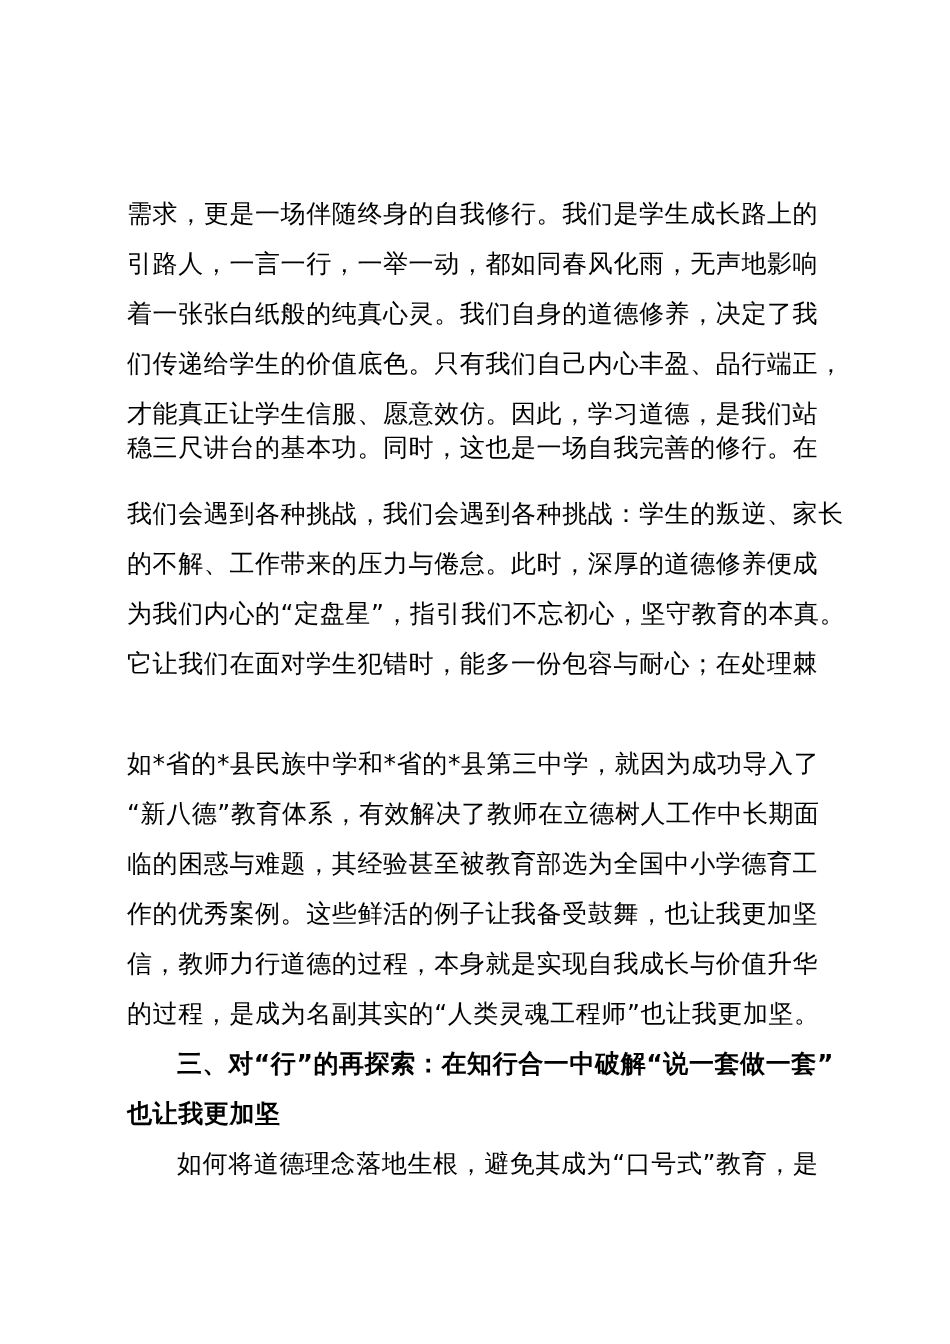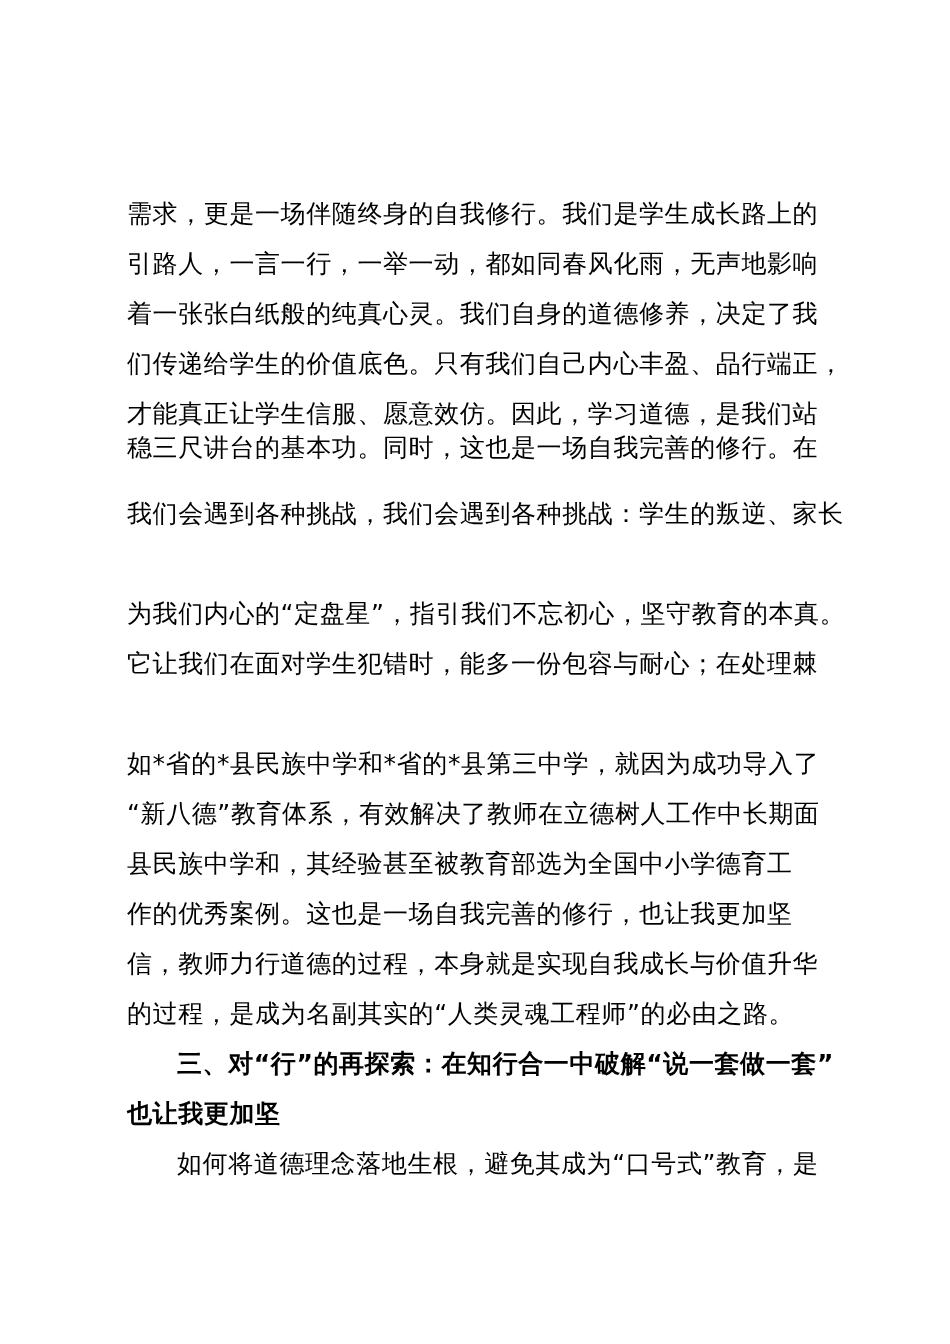--- a/index.html
+++ b/index.html
@@ -44,26 +44,27 @@
 <body>
 
 <div class="page">
   <div class="line" style="top:199px">需求，更是一场伴随终身的自我修行。我们是学生成长路上的</div>
   <div class="line" style="top:249px">引路人，一言一行，一举一动，都如同春风化雨，无声地影响</div>
   <div class="line" style="top:299px">着一张张白纸般的纯真心灵。我们自身的道德修养，决定了我</div>
   <div class="line" style="top:349px">们传递给学生的价值底色。只有我们自己内心丰盈、品行端正，</div>
   <div class="line" style="top:399px">才能真正让学生信服、愿意效仿。因此，学习道德，是我们站</div>
   <div class="line" style="top:433px">稳三尺讲台的基本功。同时，这也是一场自我完善的修行。在</div>
   <div class="line" style="top:499px">我们会遇到各种挑战，我们会遇到各种挑战：学生的叛逆、家长</div>
+  <div class="line" style="top:549px">的不解、工作带来的压力与倦怠。此时，深厚的道德修养便成</div>
   <div class="line" style="top:599px">为我们内心的“定盘星”，指引我们不忘初心，坚守教育的本真。</div>
   <div class="line" style="top:649px">它让我们在面对学生犯错时，能多一份包容与耐心；在处理棘</div>
   <div class="line" style="top:749px">如*省的*县民族中学和*省的*县第三中学，就因为成功导入了</div>
   <div class="line" style="top:799px">“新八德”教育体系，有效解决了教师在立德树人工作中长期面</div>
-  <div class="line" style="top:849px">县民族中学和，其经验甚至被教育部选为全国中小学德育工</div>
-  <div class="line" style="top:899px">作的优秀案例。这也是一场自我完善的修行，也让我更加坚</div>
+  <div class="line" style="top:849px">临的困惑与难题，其经验甚至被教育部选为全国中小学德育工</div>
+  <div class="line" style="top:899px">作的优秀案例。这些鲜活的例子让我备受鼓舞，也让我更加坚</div>
   <div class="line" style="top:949px">信，教师力行道德的过程，本身就是实现自我成长与价值升华</div>
-  <div class="line" style="top:999px">的过程，是成为名副其实的“人类灵魂工程师”的必由之路。</div>
+  <div class="line" style="top:999px">的过程，是成为名副其实的“人类灵魂工程师”也让我更加坚。</div>
 
   <div class="line indent heading" style="top:1049px">三、对“行”的再探索：在知行合一中破解“说一套做一套”</div>
   <div class="line heading" style="top:1099px">也让我更加坚</div>
 
   <div class="line indent" style="top:1149px">如何将道德理念落地生根，避免其成为“口号式”教育，是</div>
 </div>
 
 </body></html>

